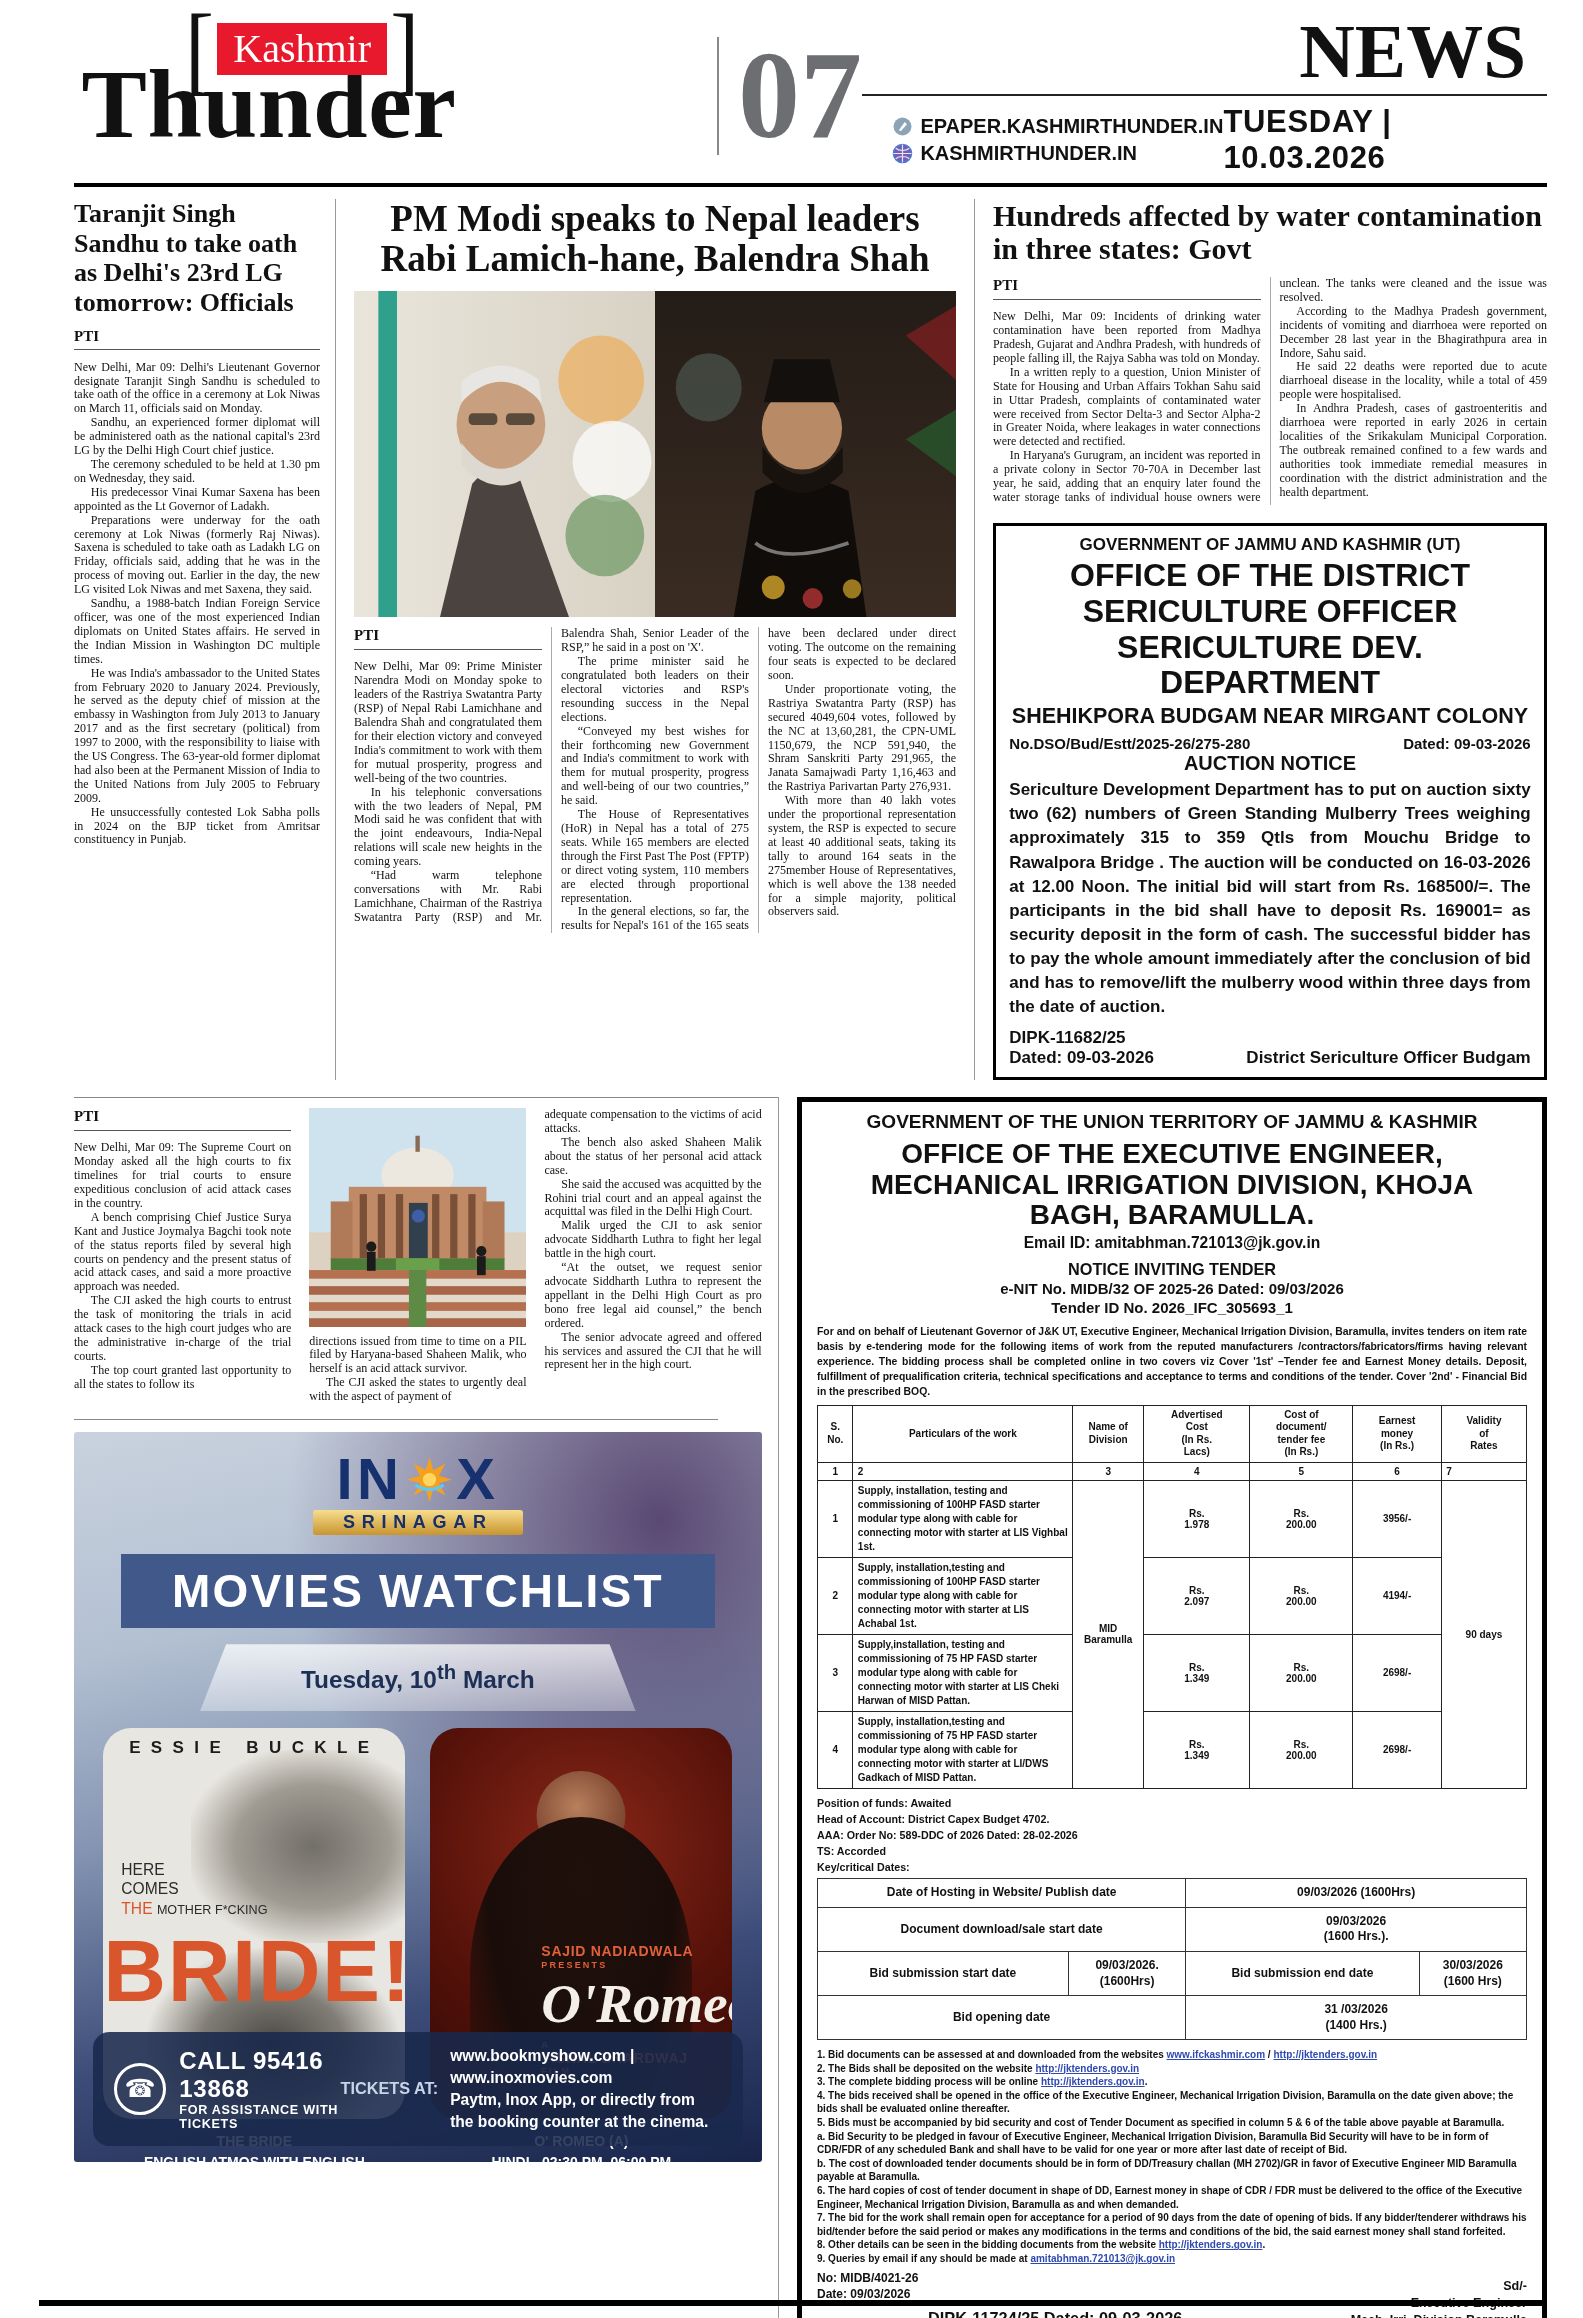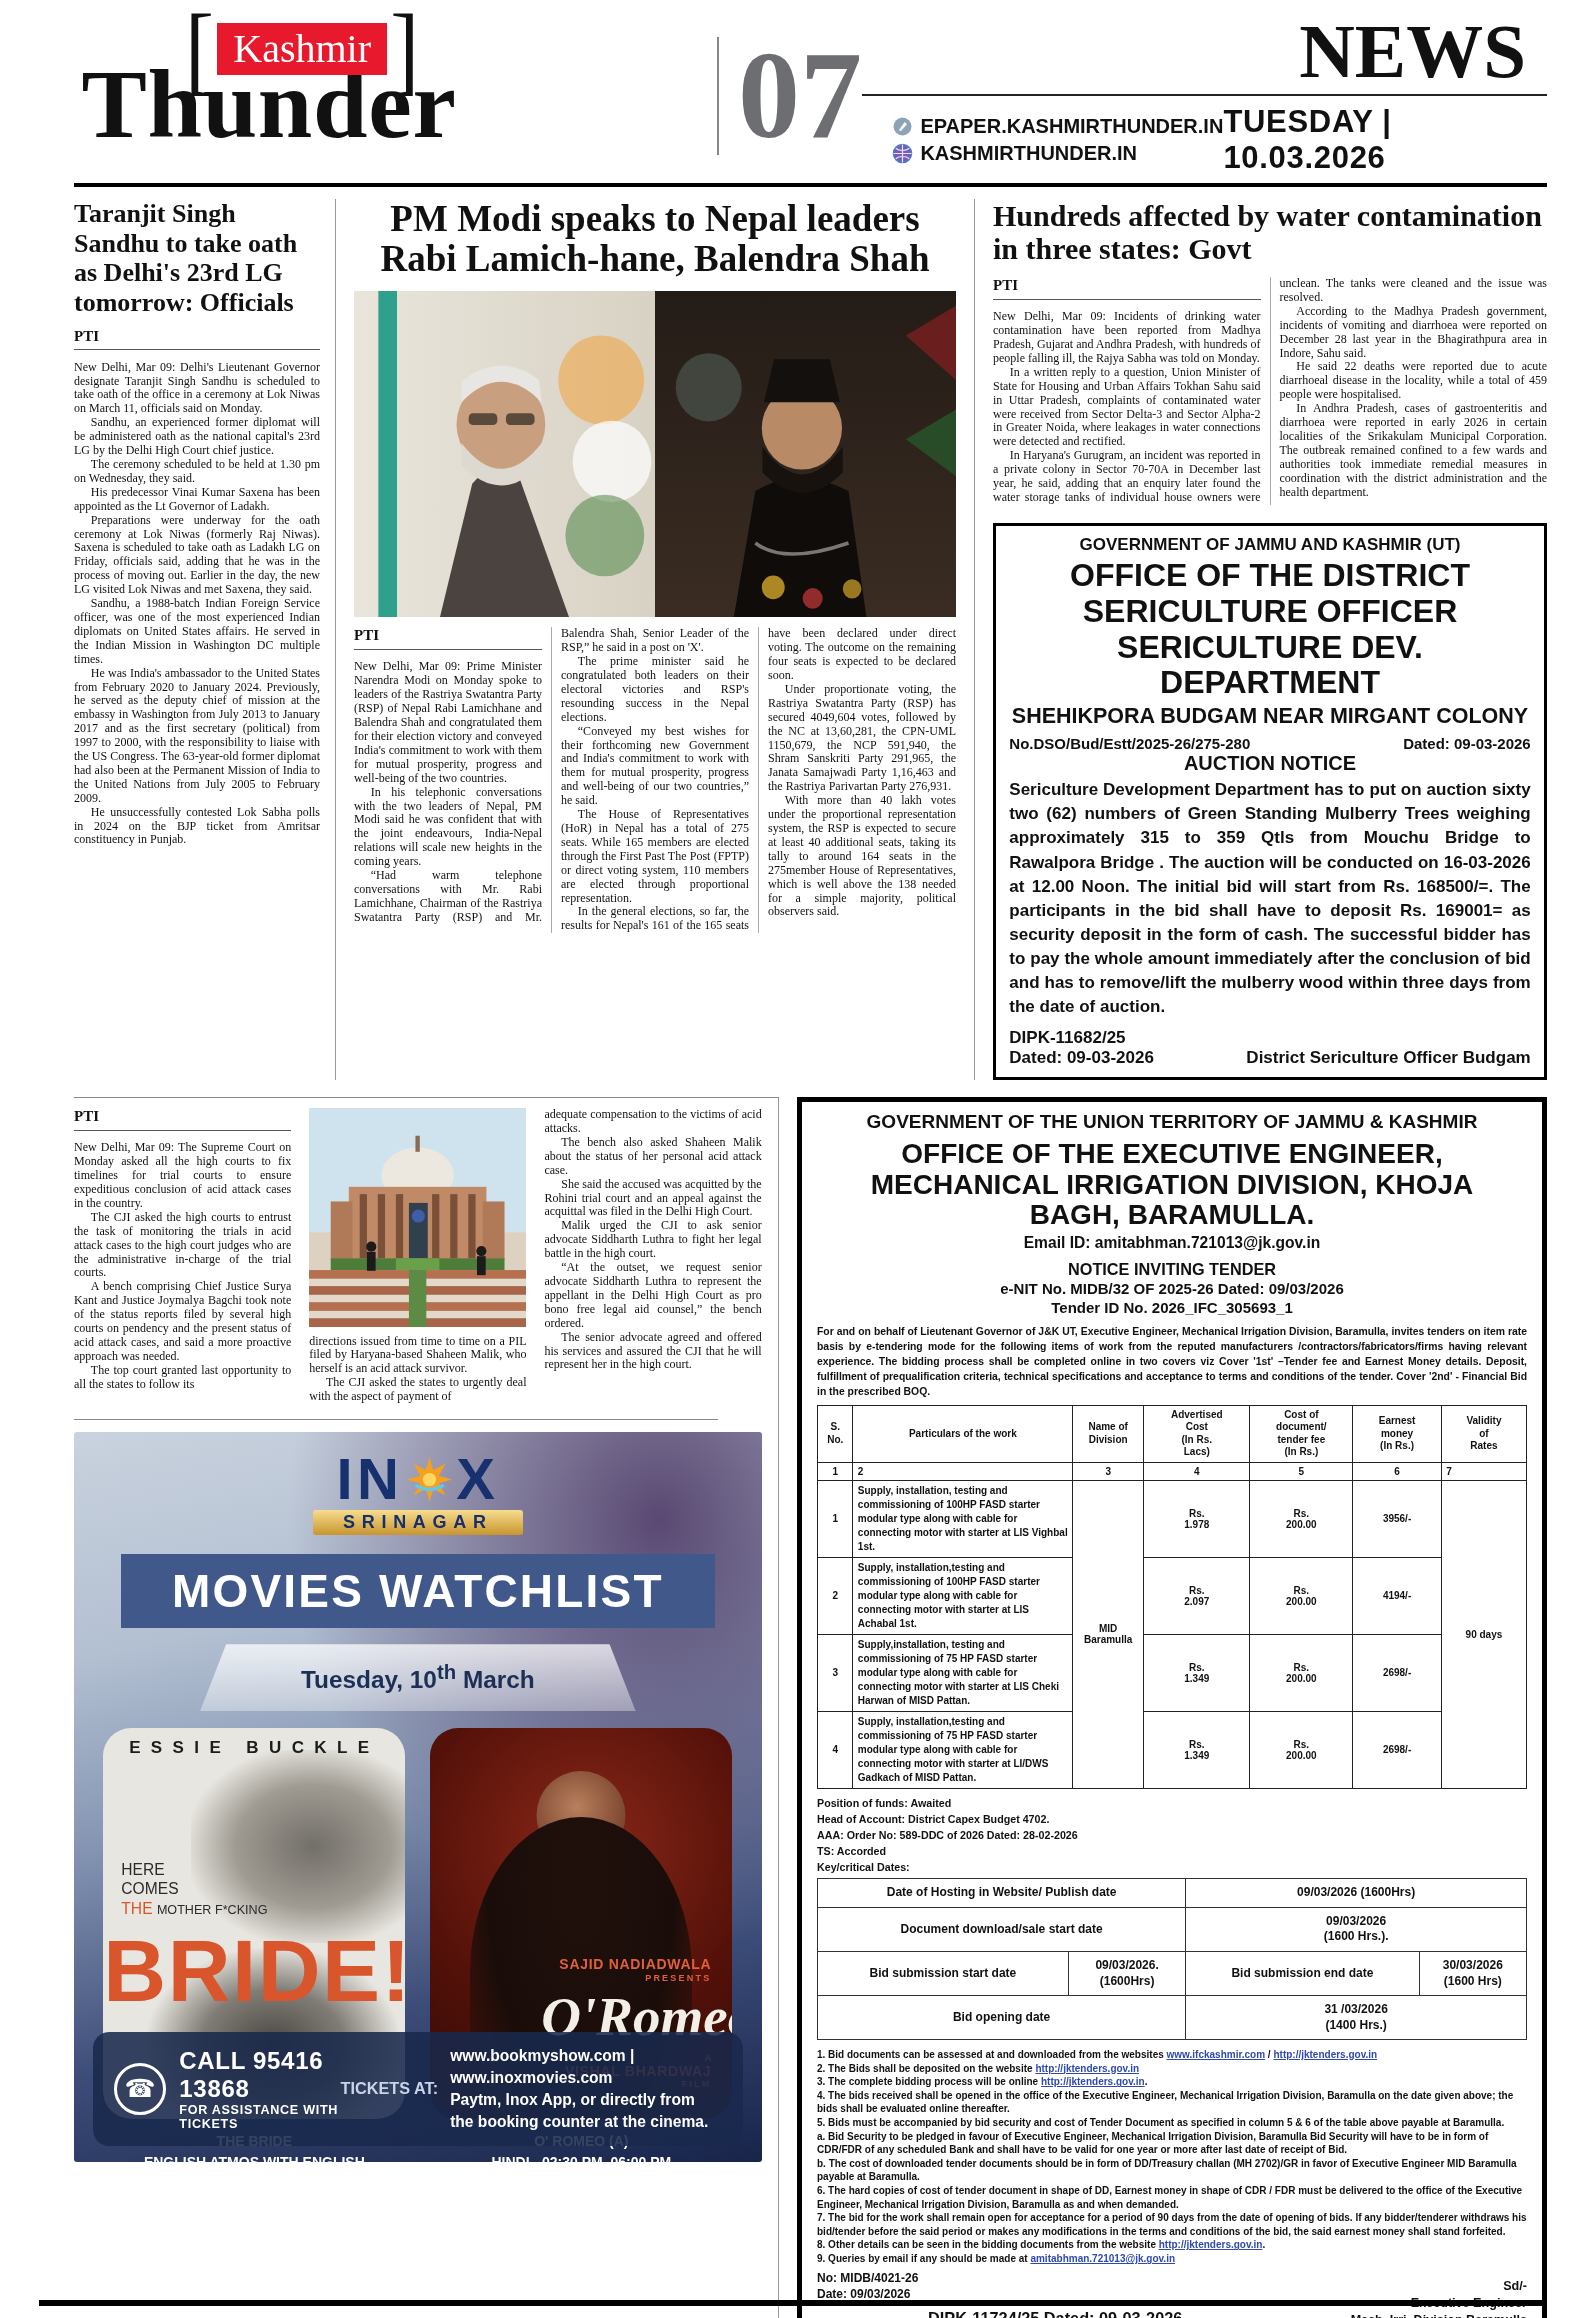--- a/index.html
+++ b/index.html
@@ -110,21 +110,21 @@
   .here{position:absolute;left:18px;top:132px;font-size:15.6px;font-weight:400;color:#2b2b2b;line-height:1.25;}
   .here .the{color:#d9552b;}
   .here .mf{font-size:12.6px;color:#2b2b2b;}
   .bride-title{position:absolute;left:0;right:0;top:199px;text-align:center;font-size:87px;font-weight:800;
                color:#d9552b;letter-spacing:1.5px;line-height:1;}
   .romeo{background:radial-gradient(circle at 52% 30%,#8a2718 0%,#541109 55%,#2f0a06 100%);}
   .romeo .sil{position:absolute;left:50%;top:89px;transform:translateX(-50%);width:222px;height:311px;
               background:radial-gradient(ellipse at 50% 20%,#20100c 0%,#1a0d09 60%,rgba(47,10,6,0) 100%);border-radius:50% 50% 0 0;}
   .romeo-head{position:absolute;left:50%;top:43px;transform:translateX(-50%);width:89px;height:89px;border-radius:50%;
               background:radial-gradient(circle at 45% 40%,#b9805d,#7c4630 70%);}
-  .romeo-texts{position:absolute;right:21px;top:228px;text-align:right;width:170px;}
+  .romeo-texts{position:absolute;right:21px;top:215px;text-align:left;width:170px;}
   .sajid{color:#e0603a;font-weight:800;font-size:14px;letter-spacing:0.7px;}
   .presents{color:#e0603a;font-weight:700;font-size:9px;letter-spacing:2.2px;margin-top:1.5px;}
   .oromeo{font-family:"Liberation Serif",serif;font-style:italic;font-weight:700;color:#f3efe6;font-size:55px;line-height:1;margin-top:6px;}
   .credit-a{color:#e0603a;font-weight:700;font-size:9.6px;margin-top:7.4px;}
   .credit{color:#e0603a;font-weight:800;font-size:14px;letter-spacing:0.7px;}
   .credit-f{color:#e0603a;font-weight:700;font-size:9px;letter-spacing:2.2px;}
   .posters-caps{display:flex;justify-content:center;gap:25px;margin-top:12px;}
   .cap{width:302px;text-align:center;font-weight:800;font-size:14px;line-height:1.55;color:#fff;}
   .ad-footer{position:absolute;left:19px;right:19px;bottom:16.3px;background:rgba(25,41,76,.88);border-radius:16.3px;
              display:flex;align-items:center;padding:13.3px 21px;}
@@ -283,22 +283,22 @@
 
   <div class="row-bottom">
 
     <div class="left-col">
 
       <article class="art-sc">
         <div class="sc-cols">
           <div class="body-text">
             <div class="byline">PTI</div>
             <p>New Delhi, Mar 09: The Supreme Court on Monday asked all the high courts to fix timelines for trial courts to ensure expeditious conclusion of acid attack cases in the country.</p>
+            <p>A bench comprising Chief Justice Surya Kant and Justice Joymalya Bagchi took note of the status reports filed by several high courts on pendency and the present status of acid attack cases, and said a more proactive approach was needed.</p>
             <p>The CJI asked the high courts to entrust the task of monitoring the trials in acid attack cases to the high court judges who are the administrative in-charge of the trial courts.</p>
-            <p>A bench comprising Chief Justice Surya Kant and Justice Joymalya Bagchi took note of the status reports filed by several high courts on pendency and the present status of acid attack cases, and said a more proactive approach was needed.</p>
             <p>The top court granted last opportunity to all the states to follow its</p>
           </div>
           <div class="body-text">
             <svg class="sc-photo" viewBox="0 0 300 300" preserveAspectRatio="none">
               <rect width="300" height="170" fill="#cfe3ee"></rect>
               <rect y="170" width="300" height="130" fill="#ddd2c2"></rect>
               <ellipse cx="150" cy="92" rx="50" ry="38" fill="#ece8df"></ellipse>
               <rect x="147" y="38" width="6" height="22" fill="#8a6a52"></rect>
               <rect x="55" y="108" width="190" height="100" fill="#c08a66"></rect>
               <rect x="30" y="128" width="30" height="80" fill="#b07a58"></rect>

